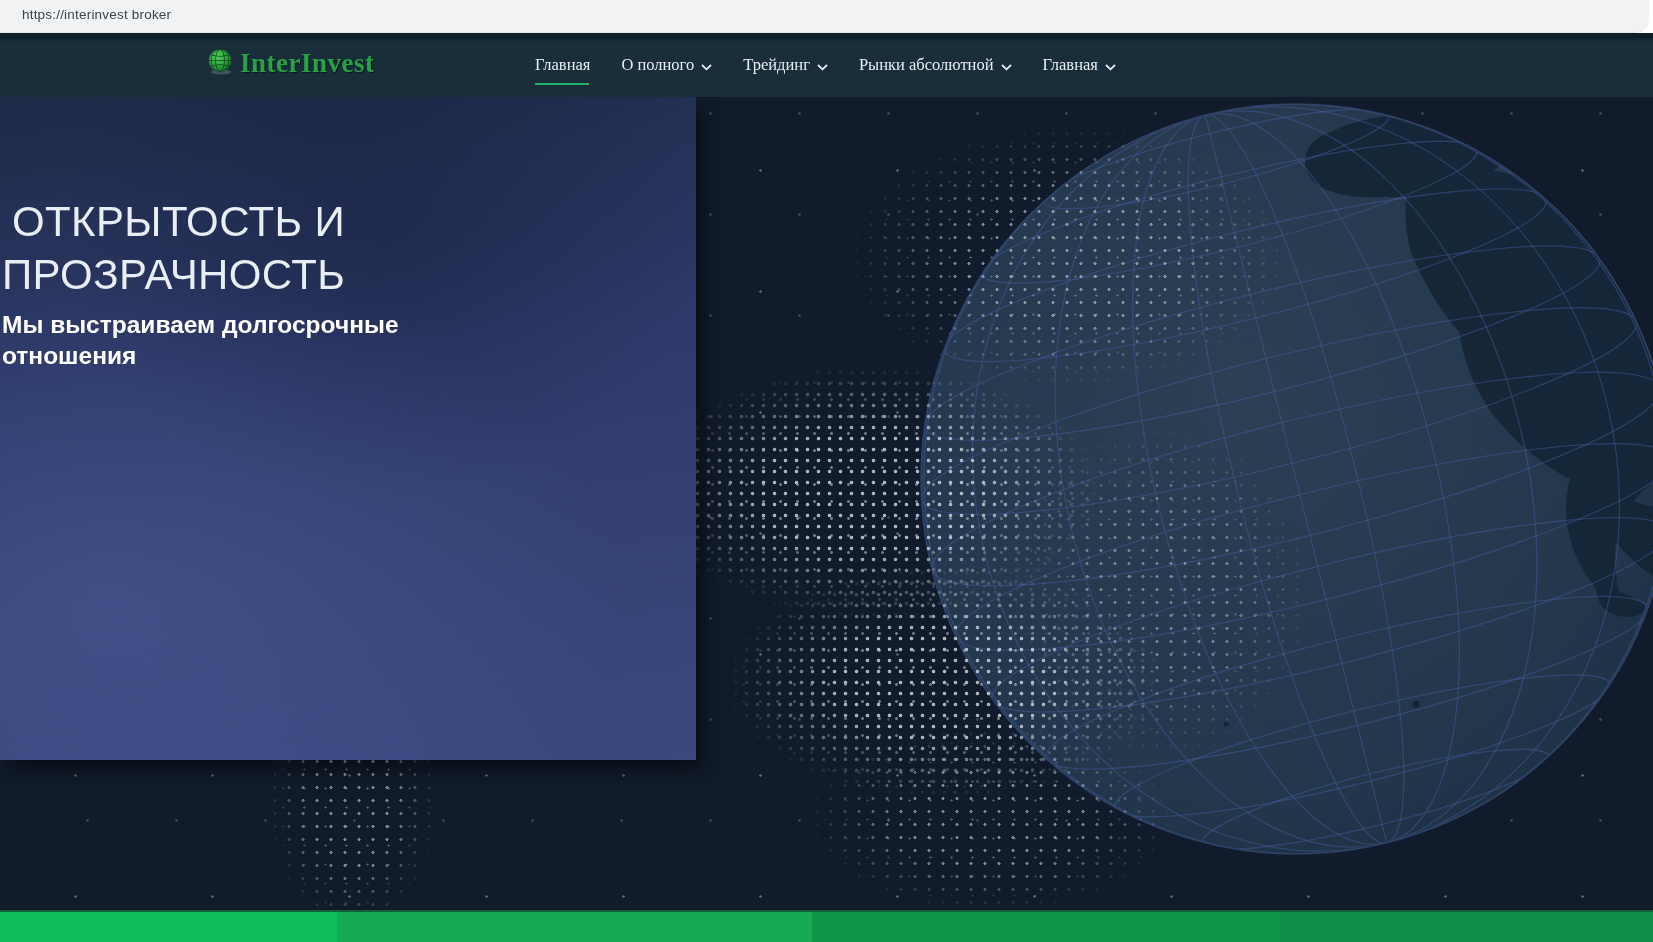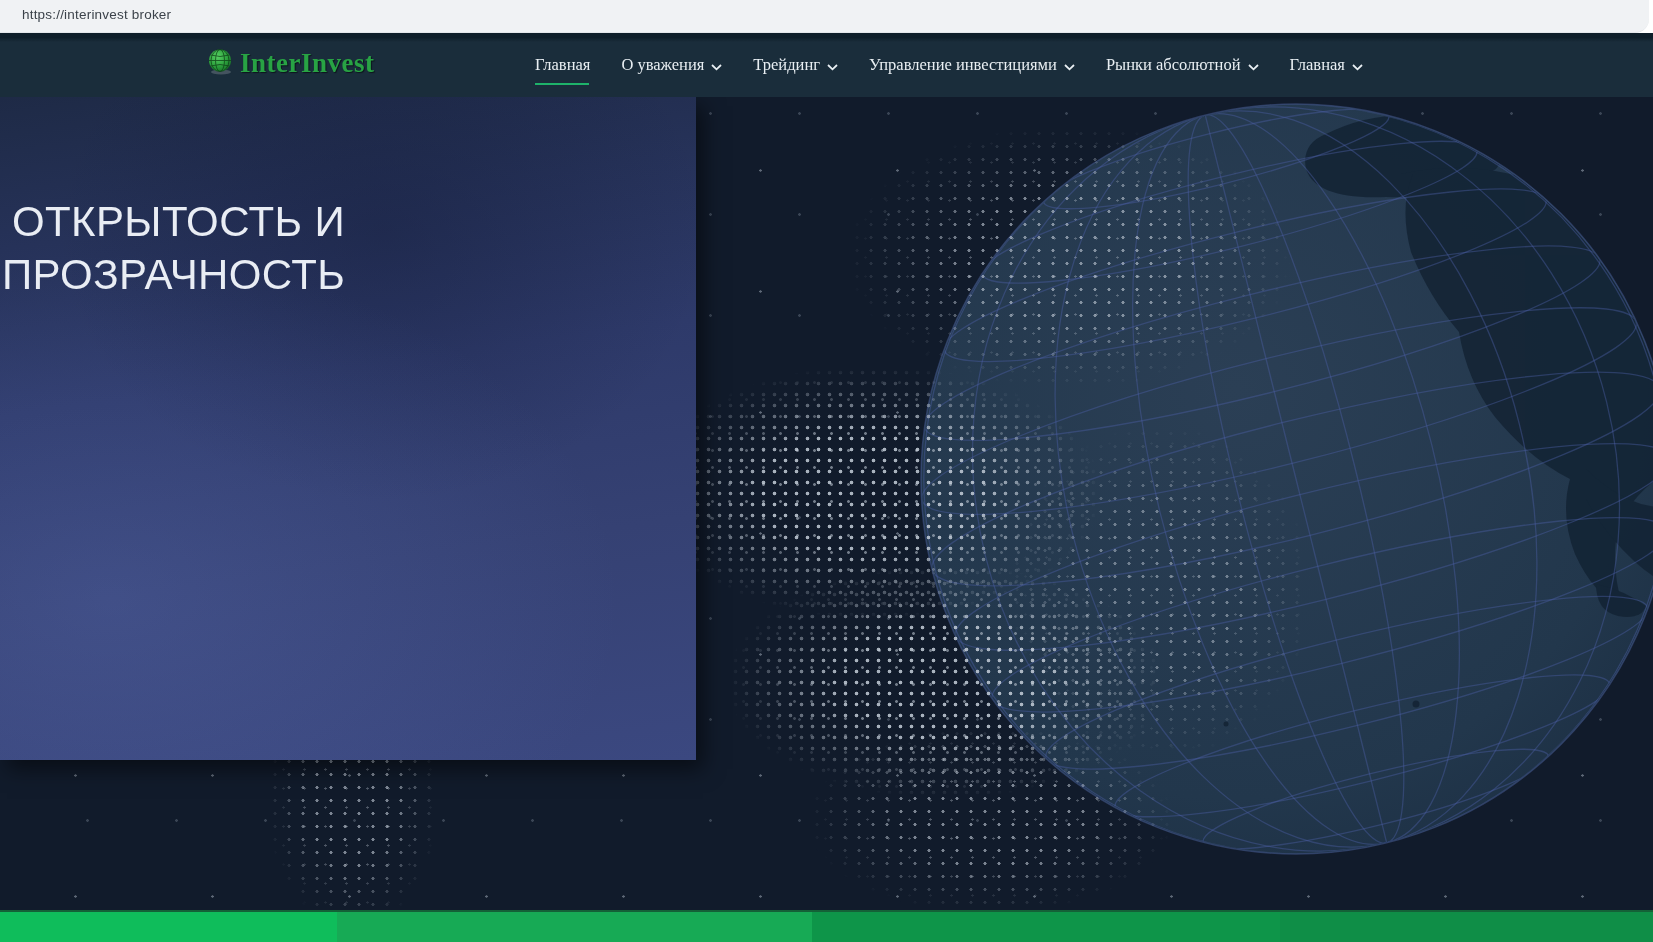--- a/index.html
+++ b/index.html
@@ -102,33 +102,27 @@
         </svg>
       </span>
       <span class="brand-name">InterInvest</span>
     </div>
 
     <nav class="main-nav">
       <div class="nav-item active">
         <span>Главная</span>
       </div>
       <div class="nav-item">
-        <span>О уважения</span>
+        <span>О полного</span>
         <span class="chev"><svg width="11" height="7" viewBox="0 0 11 7">
               <polyline points="1,1 5.5,5.3 10,1" fill="none" stroke="#e9eff3" stroke-width="1.8"></polyline>
             </svg></span>
       </div>
       <div class="nav-item">
         <span>Трейдинг</span>
-        <span class="chev"><svg width="11" height="7" viewBox="0 0 11 7">
-              <polyline points="1,1 5.5,5.3 10,1" fill="none" stroke="#e9eff3" stroke-width="1.8"></polyline>
-            </svg></span>
-      </div>
-      <div class="nav-item">
-        <span>Управление инвестициями</span>
         <span class="chev"><svg width="11" height="7" viewBox="0 0 11 7">
               <polyline points="1,1 5.5,5.3 10,1" fill="none" stroke="#e9eff3" stroke-width="1.8"></polyline>
             </svg></span>
       </div>
       <div class="nav-item">
         <span>Рынки абсолютной</span>
         <span class="chev"><svg width="11" height="7" viewBox="0 0 11 7">
               <polyline points="1,1 5.5,5.3 10,1" fill="none" stroke="#e9eff3" stroke-width="1.8"></polyline>
             </svg></span>
       </div>
@@ -197,20 +191,21 @@
     <div class="dots p3"></div>
     <div class="dots sparse p4"></div>
     <div class="dots sparse p5"></div>
     <div class="dots sparse p6"></div>
 
     <div class="hero-panel">
       <h1 class="hero-title">
         <span style="display:block">ОТКРЫТОСТЬ И</span>
         <span style="display:block">ПРОЗРАЧНОСТЬ</span>
       </h1>
+      <h2 class="hero-subtitle">Мы выстраиваем долгосрочные отношения</h2>
     </div>
   </div>
 
   <div class="footer-bar">
     <div class="seg s0" style="background: rgb(15, 189, 91);"></div>
     <div class="seg s1" style="background: rgb(23, 170, 85);"></div>
     <div class="seg s2" style="background: rgb(14, 149, 73);"></div>
     <div class="seg s3" style="background: rgb(15, 142, 71);"></div>
   </div>
 

